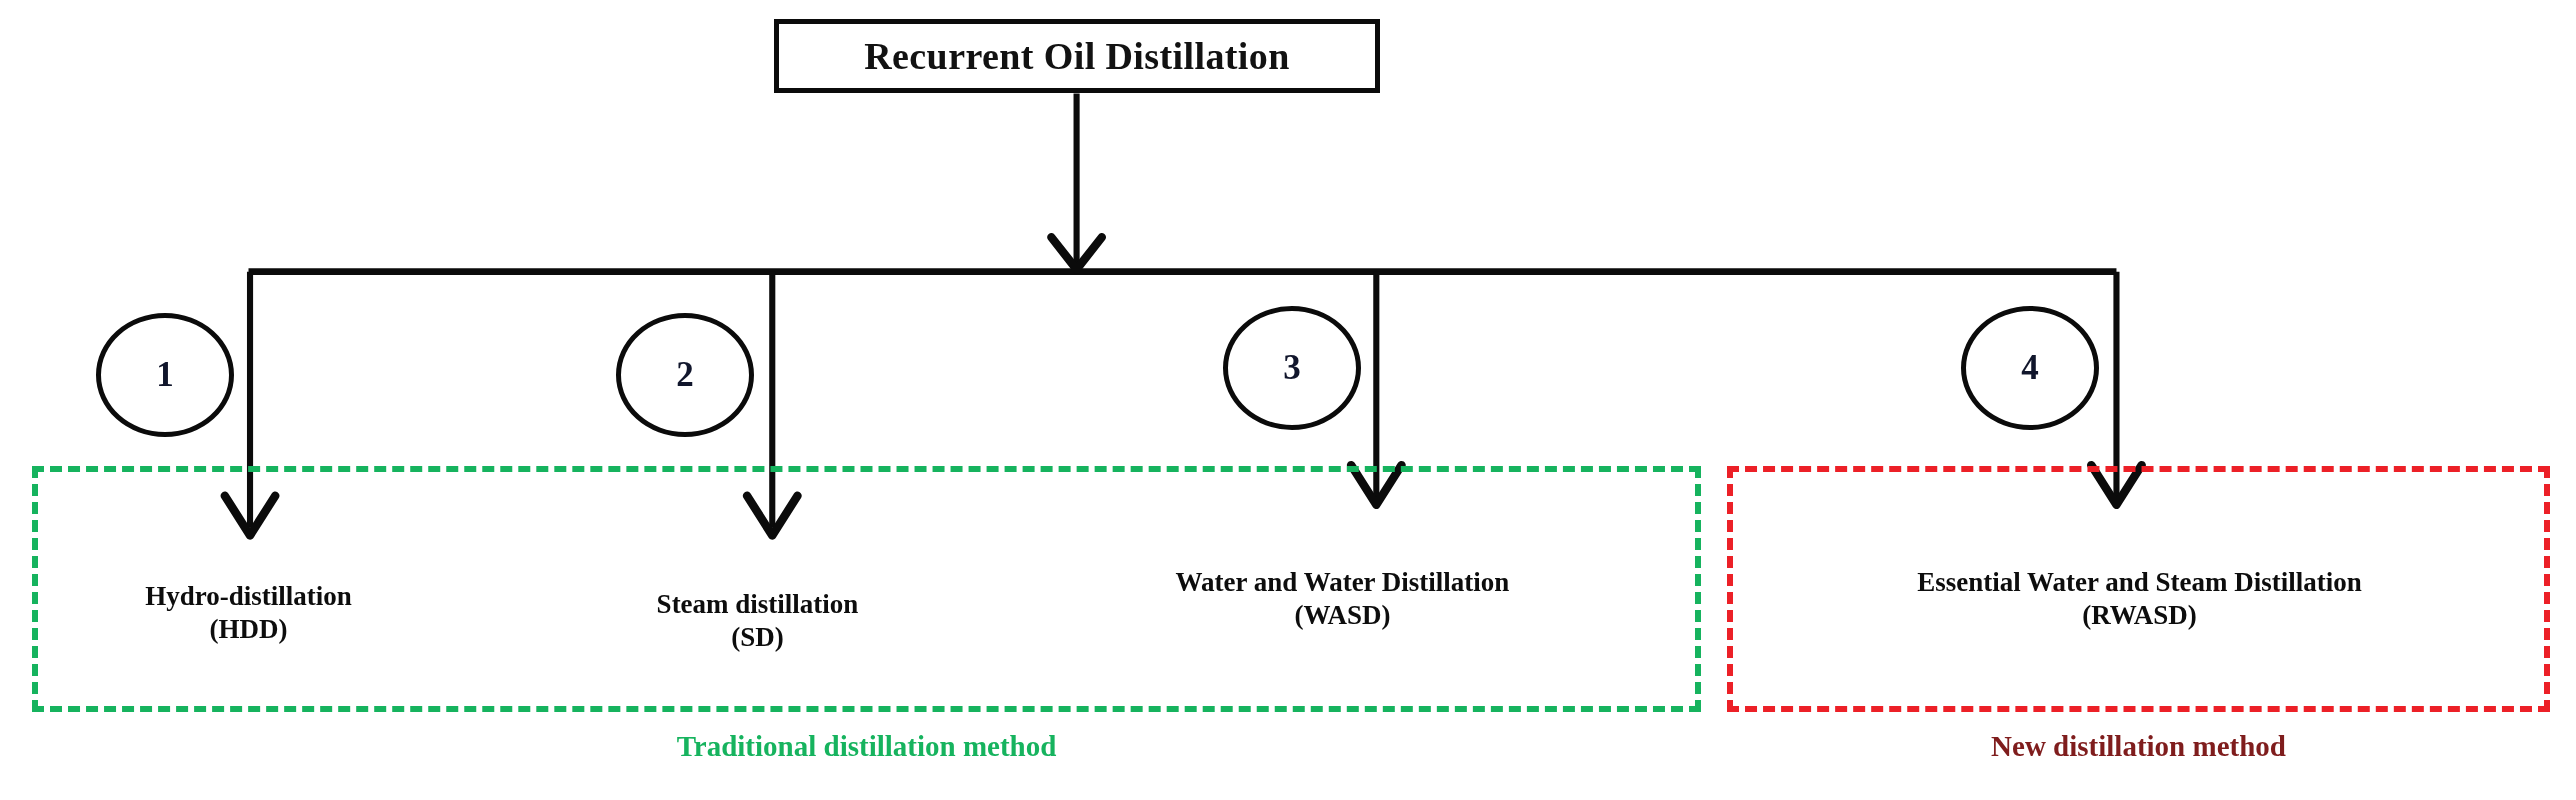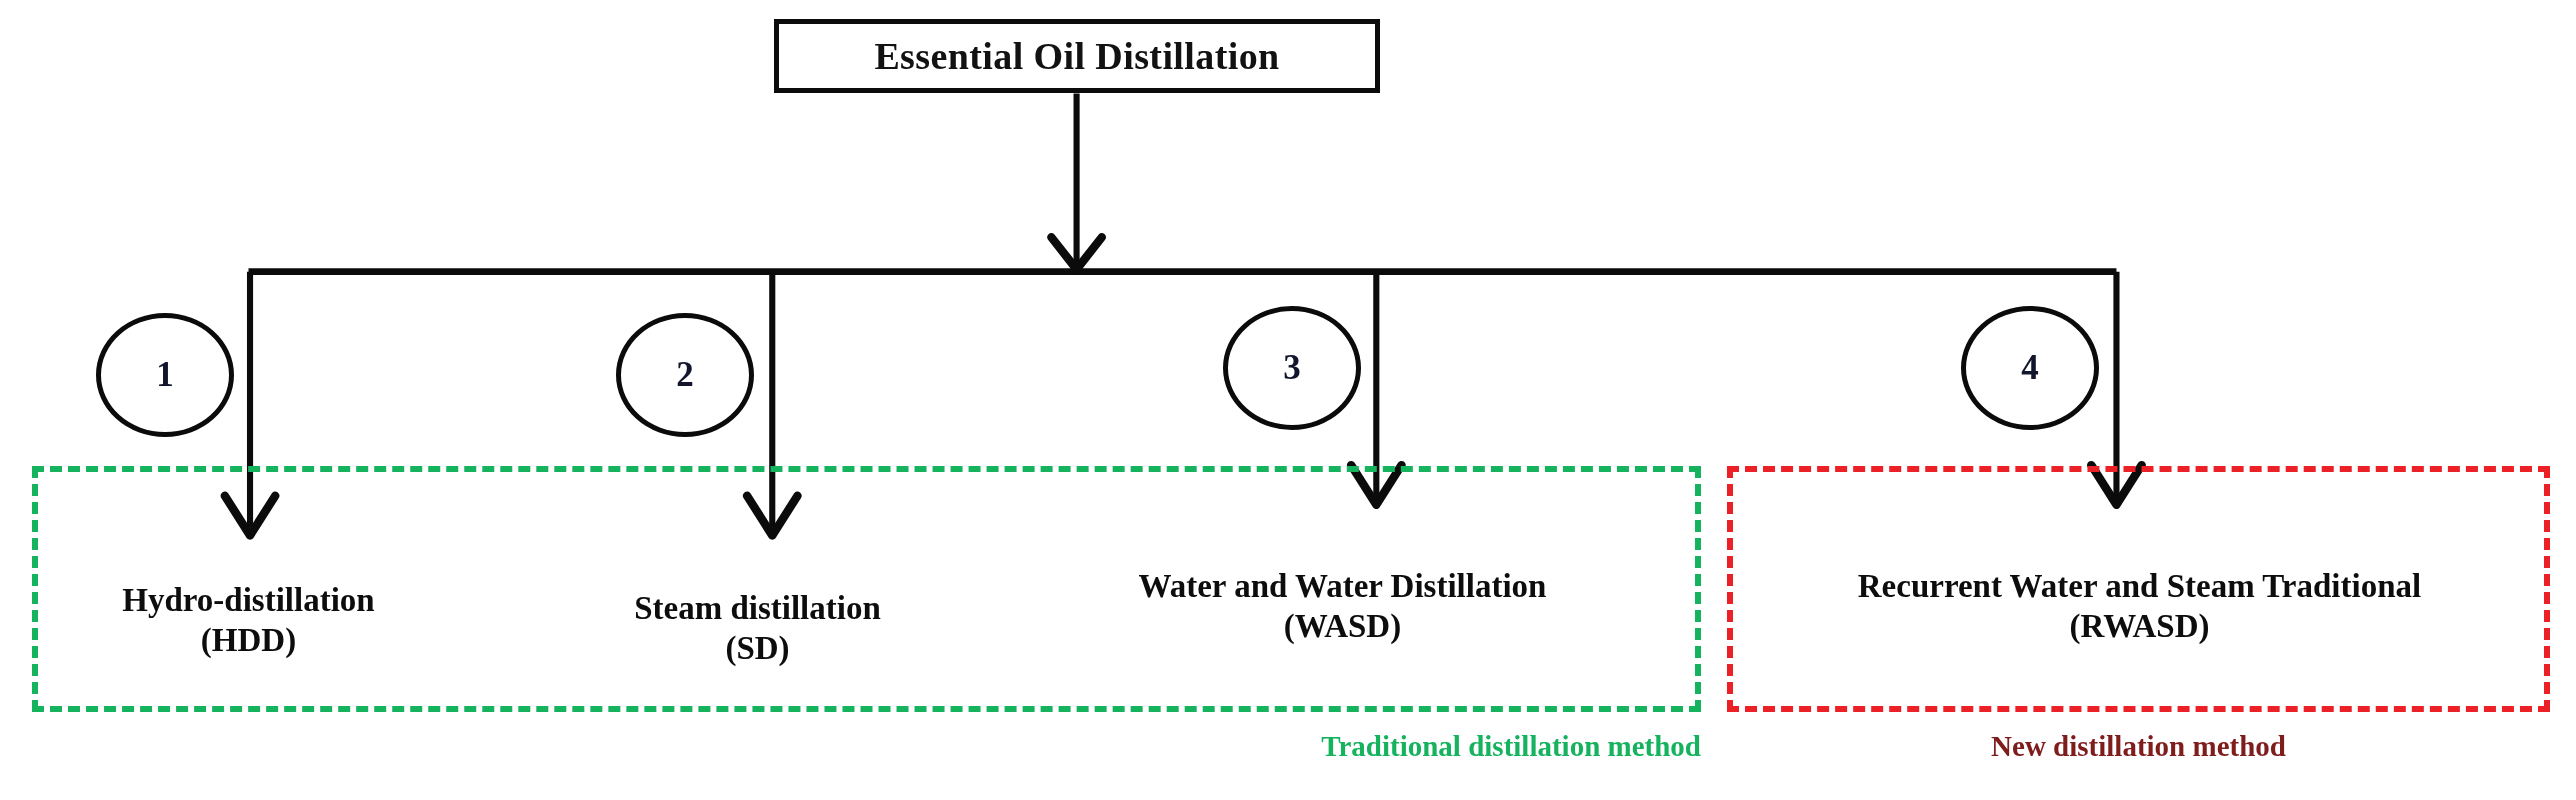--- a/index.html
+++ b/index.html
@@ -87,21 +87,21 @@
     width: 823px;
     height: 246px;
     border: 6.9px dashed #ec2027;
   }
 
   
   .leaf {
     position: absolute;
     text-align: center;
     color: #0d0d0d;
-    font-size: 33px;
+    font-size: 27px;
     font-weight: bold;
     line-height: 1.22;
   }
   .leaf .leaf-line2 {
     display: block;
   }
 
   
   .caption {
     position: absolute;
@@ -134,21 +134,21 @@
     <g stroke="#0b0b0b" fill="none" stroke-width="11" stroke-linecap="round" stroke-linejoin="round">
       <polyline points="1375,310 1408,352 1441,310"></polyline>
       <polyline points="294,648 327,700 360,648"></polyline>
       <polyline points="977,648 1010,700 1043,648"></polyline>
       <polyline points="1767,608 1800,660 1833,608"></polyline>
       <polyline points="2735,608 2768,660 2801,608"></polyline>
     </g>
   </svg>
 
   <div class="root-box">
-    <span class="root-label">Essential Oil Distillation</span>
+    <span class="root-label">Recurrent Oil Distillation</span>
   </div>
 
   <div class="num-circle" style="left:96px; top:313px;">
     <span class="num-label">1</span>
   </div>
   <div class="num-circle" style="left:616px; top:313px;">
     <span class="num-label">2</span>
   </div>
   <div class="num-circle" style="left:1223px; top:306px;">
     <span class="num-label">3</span>
@@ -169,21 +169,21 @@
     <span>Steam distillation</span>
     <span class="leaf-line2">(SD)</span>
   </div>
 
   <div class="leaf" style="left:1025px; top:566px; width:635px;">
     <span>Water and Water Distillation</span>
     <span class="leaf-line2">(WASD)</span>
   </div>
 
   <div class="leaf" style="left:1736px; top:566px; width:807px;">
-    <span>Recurrent Water and Steam Traditional</span>
+    <span>Essential Water and Steam Distillation</span>
     <span class="leaf-line2">(RWASD)</span>
   </div>
 
-  <div class="caption caption-traditional" style="left:32px; top:730px; width:1669px;text-align:right;">Traditional distillation method</div>
+  <div class="caption caption-traditional" style="left:32px; top:730px; width:1669px;">Traditional distillation method</div>
   <div class="caption caption-new" style="left:1727px; top:730px; width:823px;">New distillation method</div>
 
 </div>
 
 
 </body></html>

